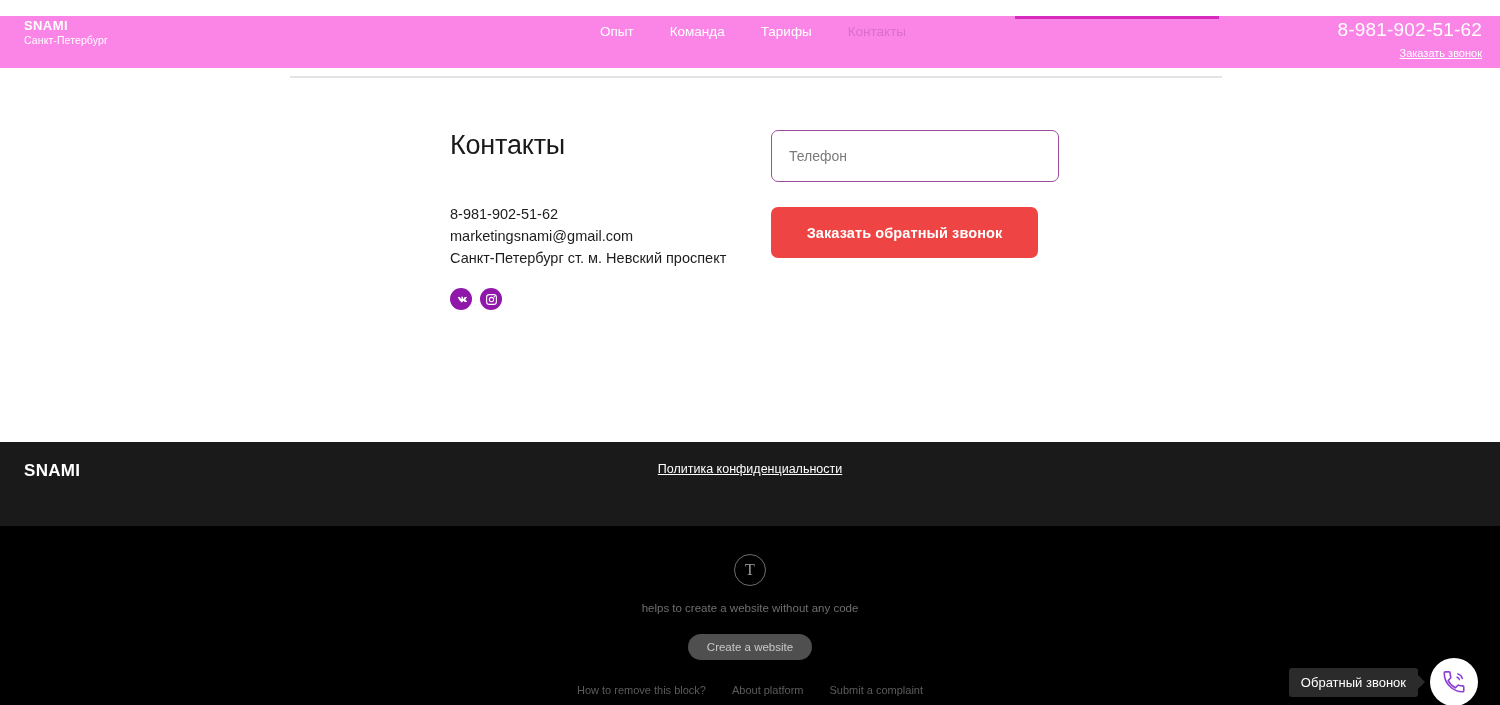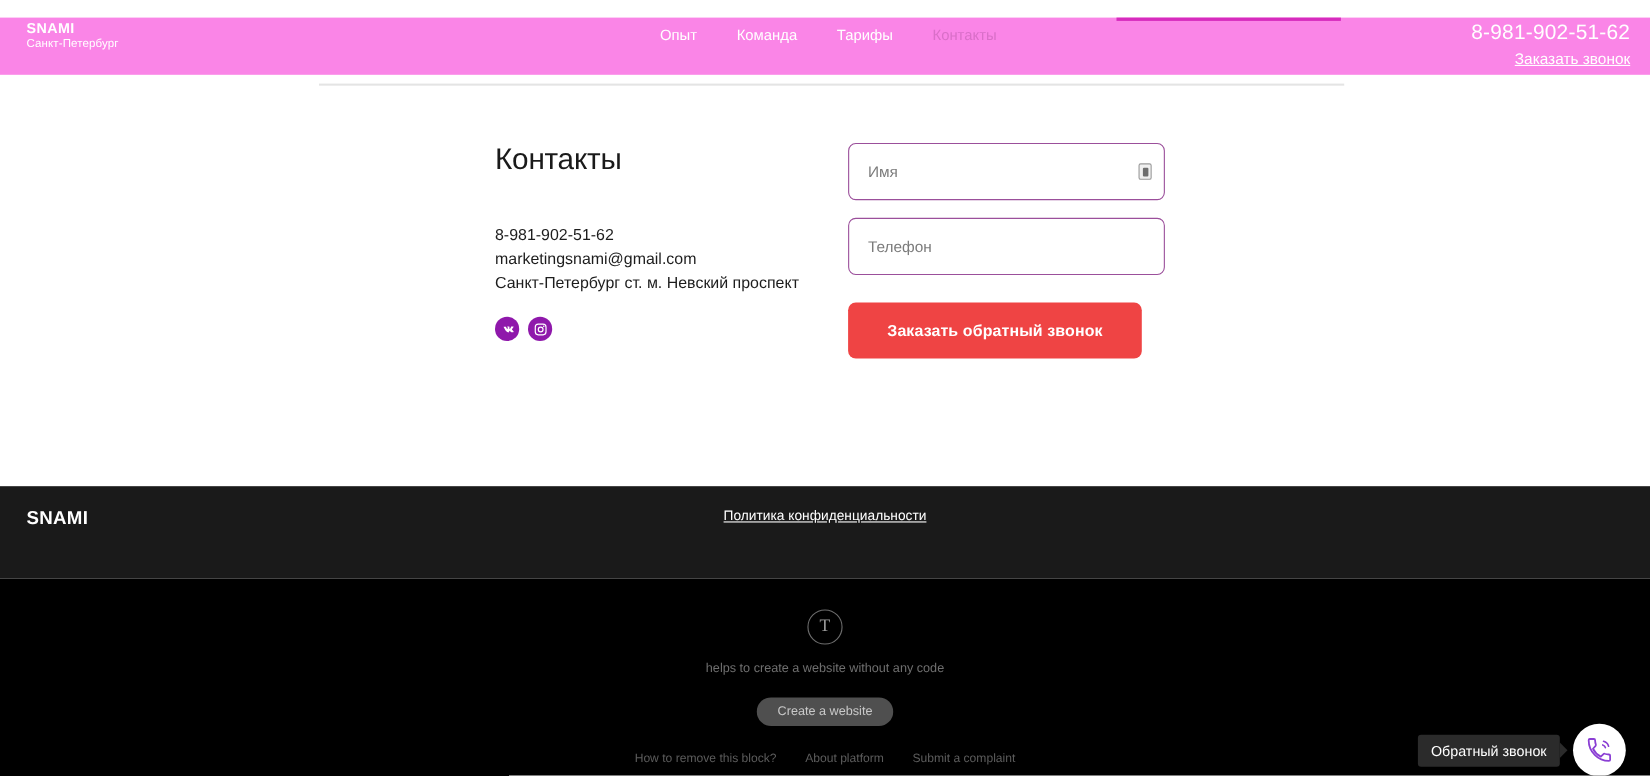--- a/index.html
+++ b/index.html
@@ -45,21 +45,21 @@
   .nav-item.active { color: #d96fc8; }
   .header-contact {
     position: absolute; right: 18px; top: 2px;
     text-align: right;
   }
   .header-phone {
     font-size: 19px; color: #ffffff; font-weight: 400;
     letter-spacing: 0.2px; line-height: 1.3;
   }
   .header-callback {
-    display: inline-block; font-size: 14px; color: #ffffff;
+    display: inline-block; font-size: 11px; color: #ffffff;
     text-decoration: underline; margin-top: 2px;
   }
   .header-divider {
     position: absolute; top: 60px; left: 290px;
     width: 932px; height: 2px; background: #e4e4e4;
   }
 
   
   .main { position: absolute; top: 62px; left: 0; width: 1500px; height: 364px; background: #fff; }
 
@@ -236,26 +236,20 @@
             <rect x="3" y="3" width="18" height="18" rx="5" fill="none" stroke="#ffffff" stroke-width="2"></rect>
             <circle cx="12" cy="12" r="4" fill="none" stroke="#ffffff" stroke-width="2"></circle>
             <circle cx="17.2" cy="6.8" r="1.3" fill="#ffffff"></circle>
           </svg>
         </div>
       </div>
     </div>
 
     <div class="form-col">
       <div class="field">
-        <input type="text" placeholder="Имя" style="">
-        <span class="autofill-icon">
-            <i></i>
-          </span>
-      </div>
-      <div class="field">
         <input type="text" placeholder="Телефон" style="">
       </div>
       <button class="submit-btn">Заказать обратный звонок</button>
     </div>
 
   </div>
 
   <div class="site-footer">
     <div class="footer-logo">SNAMI</div>
     <a class="footer-policy" href="#">Политика конфиденциальности</a>

